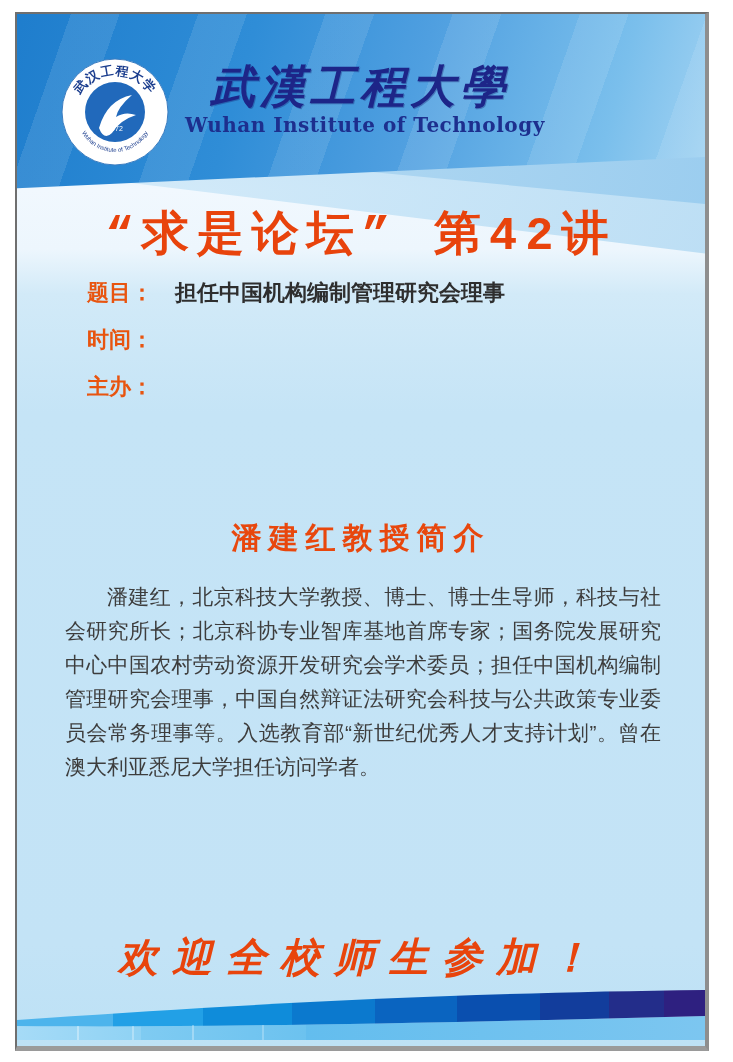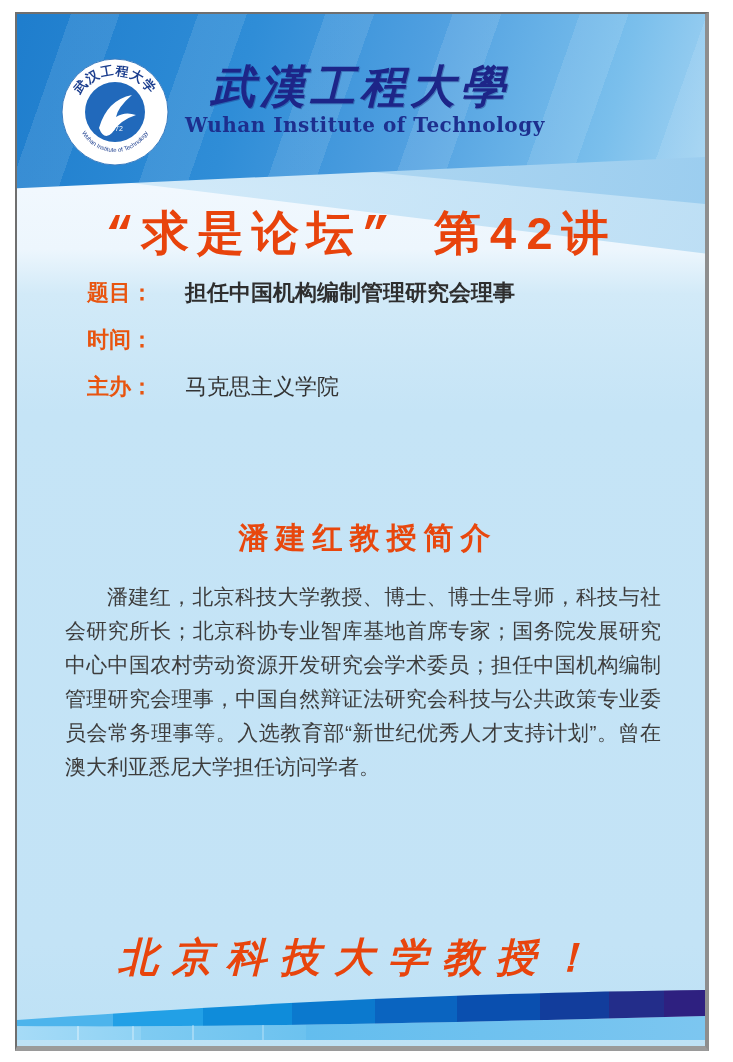--- a/index.html
+++ b/index.html
@@ -36,28 +36,28 @@
              color:#1d2f8e; margin-top:4px; letter-spacing:0.5px; }
 
   
   .forum-title { position:absolute; top:168px; left:0; width:100%; text-align:center; z-index:3;
                  font-family:Liberation Mono, monospace; font-weight:900; font-size:47px;
                  color:#e8430c; letter-spacing:8px; white-space:nowrap;margin-top:20px; }
 
   
   .info { position:absolute; top:266px; left:70px; right:30px; z-index:3; }
   .info-row { display:flex; align-items:baseline; margin-bottom:21px; font-size:22px; line-height:26px; }
-  .info-label { color:#e8540f; font-weight:bold; margin-right:32px; white-space:nowrap; }
+  .info-label { color:#e8540f; font-weight:bold; margin-right:22px; white-space:nowrap; }
   .info-value { color:#333333; }
   .bold-value { font-weight:bold; color:#2e2e2e; }
 
   
   .bio-heading { position:absolute; top:504px; left:0; width:100%; text-align:center; z-index:3;
                  font-family:"DejaVu Serif", serif; font-weight:bold; font-size:30px;
-                 color:#e8470d; letter-spacing:7px;padding-left:7px; }
+                 color:#e8470d; letter-spacing:7px; }
   .bio { position:absolute; top:554px; left:36px; right:32px; z-index:3;
          font-size:21px; line-height:34px; color:#3d3d3d; text-align:justify; }
   .bio p { margin:12px; text-indent:2em; }
 
   
   .slogan { position:absolute; top:916px; left:0; width:100%; text-align:center; z-index:3;
             font-family:"DejaVu Serif", serif; font-style:italic; font-weight:bold;
             font-size:40px; color:#e8440c; letter-spacing:14px; white-space:nowrap; }
 
   
@@ -100,30 +100,29 @@
   <div class="info">
     <div class="info-row">
       <span class="info-label">题目：</span>
       <span class="info-value bold-value">担任中国机构编制管理研究会理事</span>
     </div>
     <div class="info-row">
       <span class="info-label">时间：</span>
     </div>
     <div class="info-row">
       <span class="info-label">主办：</span>
-      <span class="info-value">马克思主义学院</span>
     </div>
   </div>
 
   <div class="bio-heading">潘建红教授简介</div>
   <div class="bio">
     <p>潘建红，北京科技大学教授、博士、博士生导师，科技与社会研究所长；北京科协专业智库基地首席专家；国务院发展研究中心中国农村劳动资源开发研究会学术委员；担任中国机构编制管理研究会理事，中国自然辩证法研究会科技与公共政策专业委员会常务理事等。入选教育部“新世纪优秀人才支持计划”。曾在澳大利亚悉尼大学担任访问学者。</p>
   </div>
 
-  <div class="slogan">北京科技大学教授！</div>
+  <div class="slogan">欢迎全校师生参加！</div>
 
   <svg class="footer-swoosh" viewBox="0 0 688 64" preserveAspectRatio="none">
     <defs>
       <linearGradient id="bandGrad" x1="0" y1="0" x2="1" y2="0">
         <stop offset="0" stop-color="#4db4ec"></stop>
         <stop offset="0.14" stop-color="#4db4ec"></stop>
         <stop offset="0.14" stop-color="#22a0e6"></stop>
         <stop offset="0.27" stop-color="#22a0e6"></stop>
         <stop offset="0.27" stop-color="#0f8cda"></stop>
         <stop offset="0.40" stop-color="#0f8cda"></stop>

